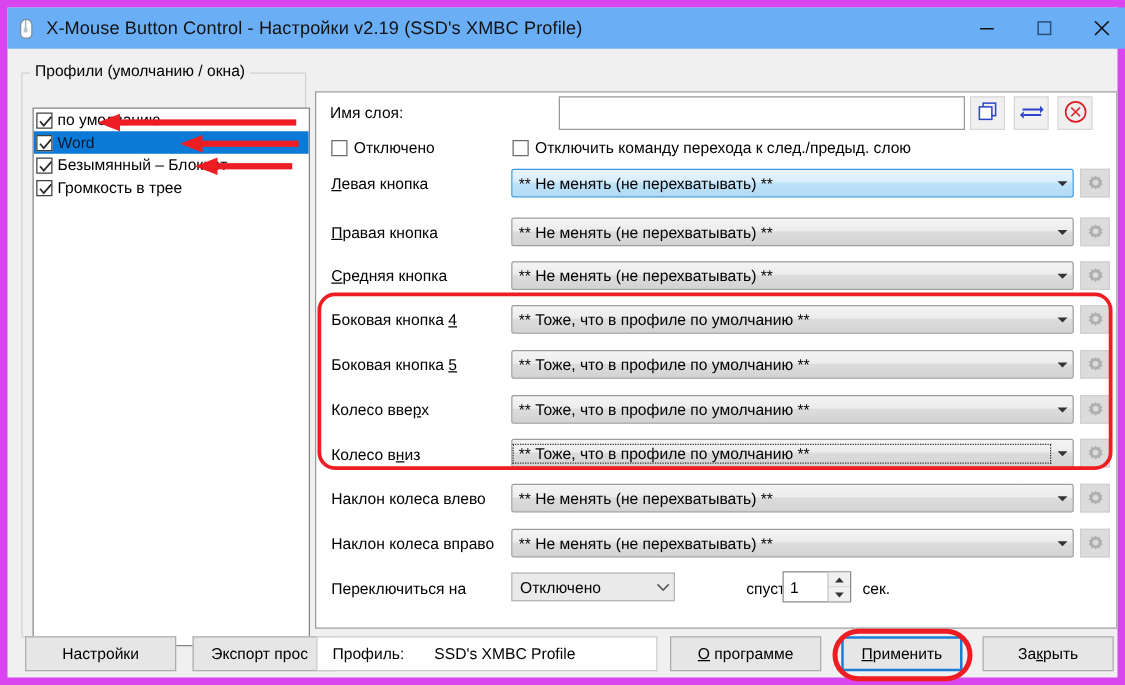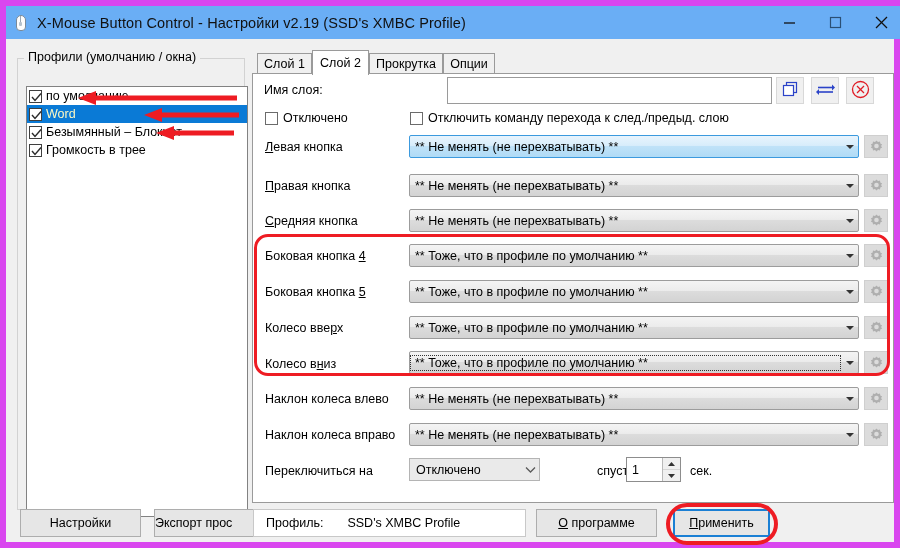--- a/index.html
+++ b/index.html
@@ -20,21 +20,21 @@
   .title-text{font-size:14.5px;color:#111;white-space:nowrap;letter-spacing:.1px;}
   .win-btns{position:absolute;right:0;top:0;height:33px;display:flex;}
   .win-btn{width:46px;height:33px;display:flex;align-items:center;justify-content:center;}
   .win-btn svg{display:block;}
 
   
   .groupbox{position:absolute;left:11px;top:52px;width:228px;height:452px;border:1px solid #d2d2d2;box-sizing:border-box;}
   .group-title{position:absolute;left:18px;top:44px;background:#f0f0f0;padding:0 4px;font-size:12.5px;color:#000;white-space:nowrap;}
   .listbox{position:absolute;left:20px;top:80px;width:222px;height:431px;background:#fff;border:1px solid #828282;box-sizing:border-box;overflow:hidden;}
   .list-item{height:18px;display:flex;align-items:center;padding-left:2px;font-size:12.5px;white-space:nowrap;}
-  .list-item.sel{background:#0a7ad6;color:#fef9c3;}
+  .list-item.sel{background:#0a7ad6;color:#0f172a;}
   .chk{width:13px;height:13px;border:1px solid #3f3f3f;background:#fff;box-sizing:border-box;margin-right:4px;position:relative;flex:0 0 auto;}
   .chk svg{position:absolute;left:1px;top:1px;}
 
   
   .tabstrip{position:absolute;left:246px;top:44px;width:642px;height:24px;}
   .tab{position:absolute;top:3px;height:21px;background:#f0f0f0;border:1px solid #9a9a9a;border-bottom:none;box-sizing:border-box;display:flex;align-items:center;justify-content:center;padding:0 9px;font-size:12.5px;white-space:nowrap;}
   .tab.active{top:0;height:25px;background:#fff;border-color:#9a9a9a;z-index:3;}
   .tabpanel{position:absolute;left:246px;top:67px;width:642px;height:430px;background:#fff;border:1px solid #9a9a9a;box-sizing:border-box;}
 
   
@@ -140,26 +140,20 @@
     <div class="list-item">
       <span class="chk">
         <svg width="11" height="11" viewBox="0 0 11 11">
             <polyline points="1,5 4,8.5 10,1.5" fill="none" stroke="#2b2b2b" stroke-width="1.4"></polyline>
           </svg>
       </span>
       <span>Громкость в трее</span>
     </div>
   </div>
 
-  <div class="tabstrip">
-    <div class="tab" style="left:5px;width:55px;">Слой 1</div>
-    <div class="tab active" style="left:60px;width:57px;">Слой 2</div>
-    <div class="tab" style="left:117px;width:74px;">Прокрутка</div>
-    <div class="tab" style="left:191px;width:52px;">Опции</div>
-  </div>
 
   <div class="tabpanel"></div>
 
   <div class="row-label" style="left:258px;top:77px;">Имя слоя:</div>
   <div class="textfield" style="left:441px;top:71px;width:325px;height:27px;" title=""></div>
 
   <div class="iconbtn" style="left:770px;top:71px;">
     <span>
       <svg width="17" height="17" viewBox="0 0 17 17">
           <rect x="4.5" y="1.5" width="10" height="10" fill="none" stroke="#2b43c8" stroke-width="1.2"></rect>
@@ -343,29 +337,30 @@
       <div>
           <svg width="9" height="6" viewBox="0 0 9 6">
             <polygon points="4.5,5 1,1 8,1" fill="#333"></polygon>
           </svg>
         </div>
     </span>
   </div>
   <div class="row-label" style="left:684px;top:458px;">сек.</div>
 
   <div class="btn" style="left:14px;top:503px;width:121px;">Настройки</div>
-  <div class="btn" style="left:148px;top:503px;width:115px;justify-content:flex-start;padding-left:0;">
+  <div class="btn" style="left:148px;top:503px;width:115px;justify-content:flex-start;padding-left:14px;">
       <span>Экспорт проc</span>
     </div>
   <div class="profilebox" style="left:247px;top:503px;width:273px;">
     <span style="margin-left:12px;">Профиль:</span>
     <span style="margin-left:24px;">SSD's XMBC Profile</span>
   </div>
   <div class="btn" style="left:530px;top:503px;width:121px;"><span class="u">О</span>&nbsp;программе</div>
   <div class="btn focus" style="left:667px;top:503px;width:97px;"><span class="u">П</span>рименить</div>
+  <div class="btn" style="left:780px;top:503px;width:105px;">За<span class="u">к</span>рыть</div>
 
   <div class="ann-rect" style="left:248px;top:228px;width:636px;height:142px;"></div>
   <div class="ann-ell" style="left:660px;top:497px;width:112px;height:42px;"></div>
 
   <svg class="ann-arrow" style="left:72px;top:84px;" width="160" height="16">
     <polygon points="0,8 18,1 18,15" fill="#ee1c23"></polygon>
     <rect x="17" y="5.5" width="142" height="5" fill="#ee1c23"></rect>
   </svg>
   <svg class="ann-arrow" style="left:138px;top:101px;" width="95" height="16">
     <polygon points="0,8 18,1 18,15" fill="#ee1c23"></polygon>

